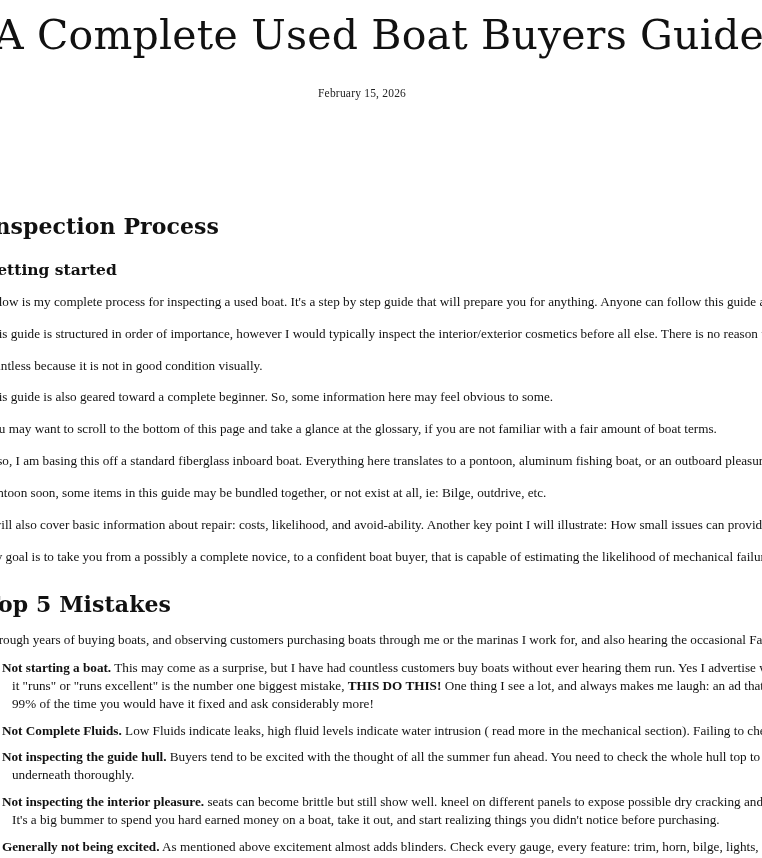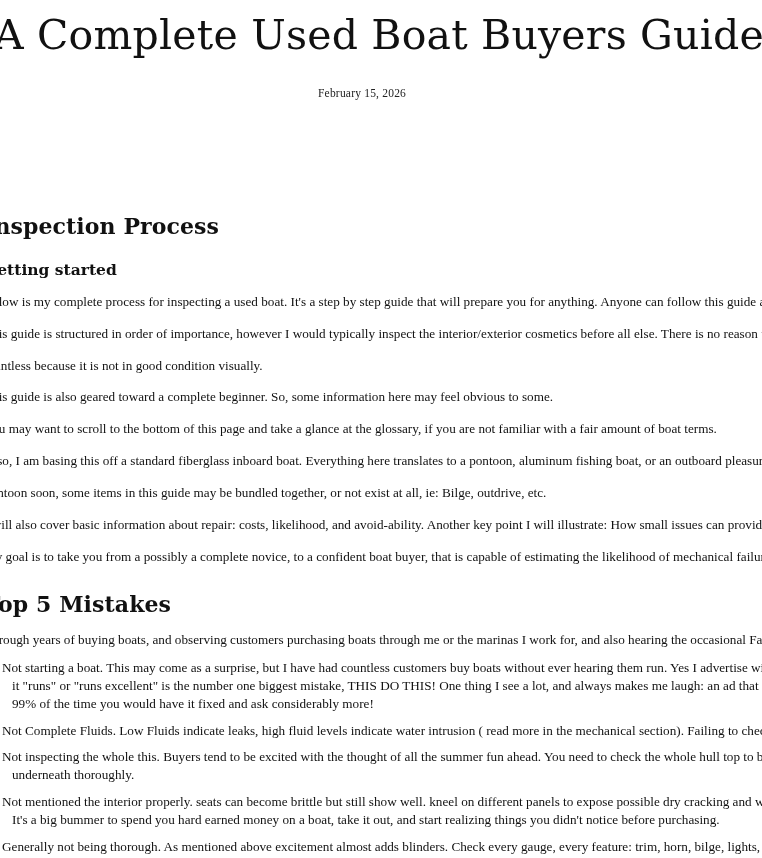--- a/index.html
+++ b/index.html
@@ -84,21 +84,21 @@
     color: #111;
   }
   ol.mistakes > li .line {
     white-space: nowrap;
     display: block;
   }
   ol.mistakes > li .line.indent {
     margin-left: 10px;
   }
   b, strong {
-    font-weight: 400;
+    font-weight: 700;
   }
   .section-block { margin-top: 26px; }
 </style>
 </head>
 <body>
 
 <div class="page">
   <div class="inner">
 
     <h1 class="doc-title">A Complete Used Boat Buyers Guide</h1>
@@ -137,28 +137,28 @@
       <ol class="mistakes">
         <li>
           <span class="line"><b>Not starting a boat.</b><span> This may come as a surprise, but I have had countless customers buy boats without ever hearing them run. Yes I advertise with honesty, but no</span></span>
           <span class="line indent"><span>it "runs" or "runs excellent" is the number one biggest mistake, </span><b>THIS DO THIS!</b><span> One thing I see a lot, and always makes me laugh: an ad that reads "just needs a $4</span></span>
           <span class="line indent">99% of the time you would have it fixed and ask considerably more!</span>
         </li>
         <li>
           <span class="line"><b>Not Complete Fluids.</b><span> Low Fluids indicate leaks, high fluid levels indicate water intrusion ( read more in the mechanical section). Failing to check fluid levels opens</span></span>
         </li>
         <li>
-          <span class="line"><b>Not inspecting the whole this.</b><span> Buyers tend to be excited with the thought of all the summer fun ahead. You need to check the whole hull top to bottom for chips, c</span></span>
+          <span class="line"><b>Not inspecting the guide hull.</b><span> Buyers tend to be excited with the thought of all the summer fun ahead. You need to check the whole hull top to bottom for chips, c</span></span>
           <span class="line indent">underneath thoroughly.</span>
         </li>
         <li>
-          <span class="line"><b>Not mentioned the interior properly.</b><span> seats can become brittle but still show well. kneel on different panels to expose possible dry cracking and weak seams. also lo</span></span>
+          <span class="line"><b>Not inspecting the interior pleasure.</b><span> seats can become brittle but still show well. kneel on different panels to expose possible dry cracking and weak seams. also lo</span></span>
           <span class="line indent">It's a big bummer to spend you hard earned money on a boat, take it out, and start realizing things you didn't notice before purchasing.</span>
         </li>
         <li>
-          <span class="line"><b>Generally not being thorough.</b><span> As mentioned above excitement almost adds blinders. Check every gauge, every feature: trim, horn, bilge, lights, etc. move the stee</span></span>
+          <span class="line"><b>Generally not being excited.</b><span> As mentioned above excitement almost adds blinders. Check every gauge, every feature: trim, horn, bilge, lights, etc. move the stee</span></span>
           <span class="line indent">hull and engine bay. just go slow and be detailed. Make it a game, typically everything you find can give you negotiating power.</span>
         </li>
       </ol>
     </div>
 
   </div>
 </div>
 
 </body></html>

